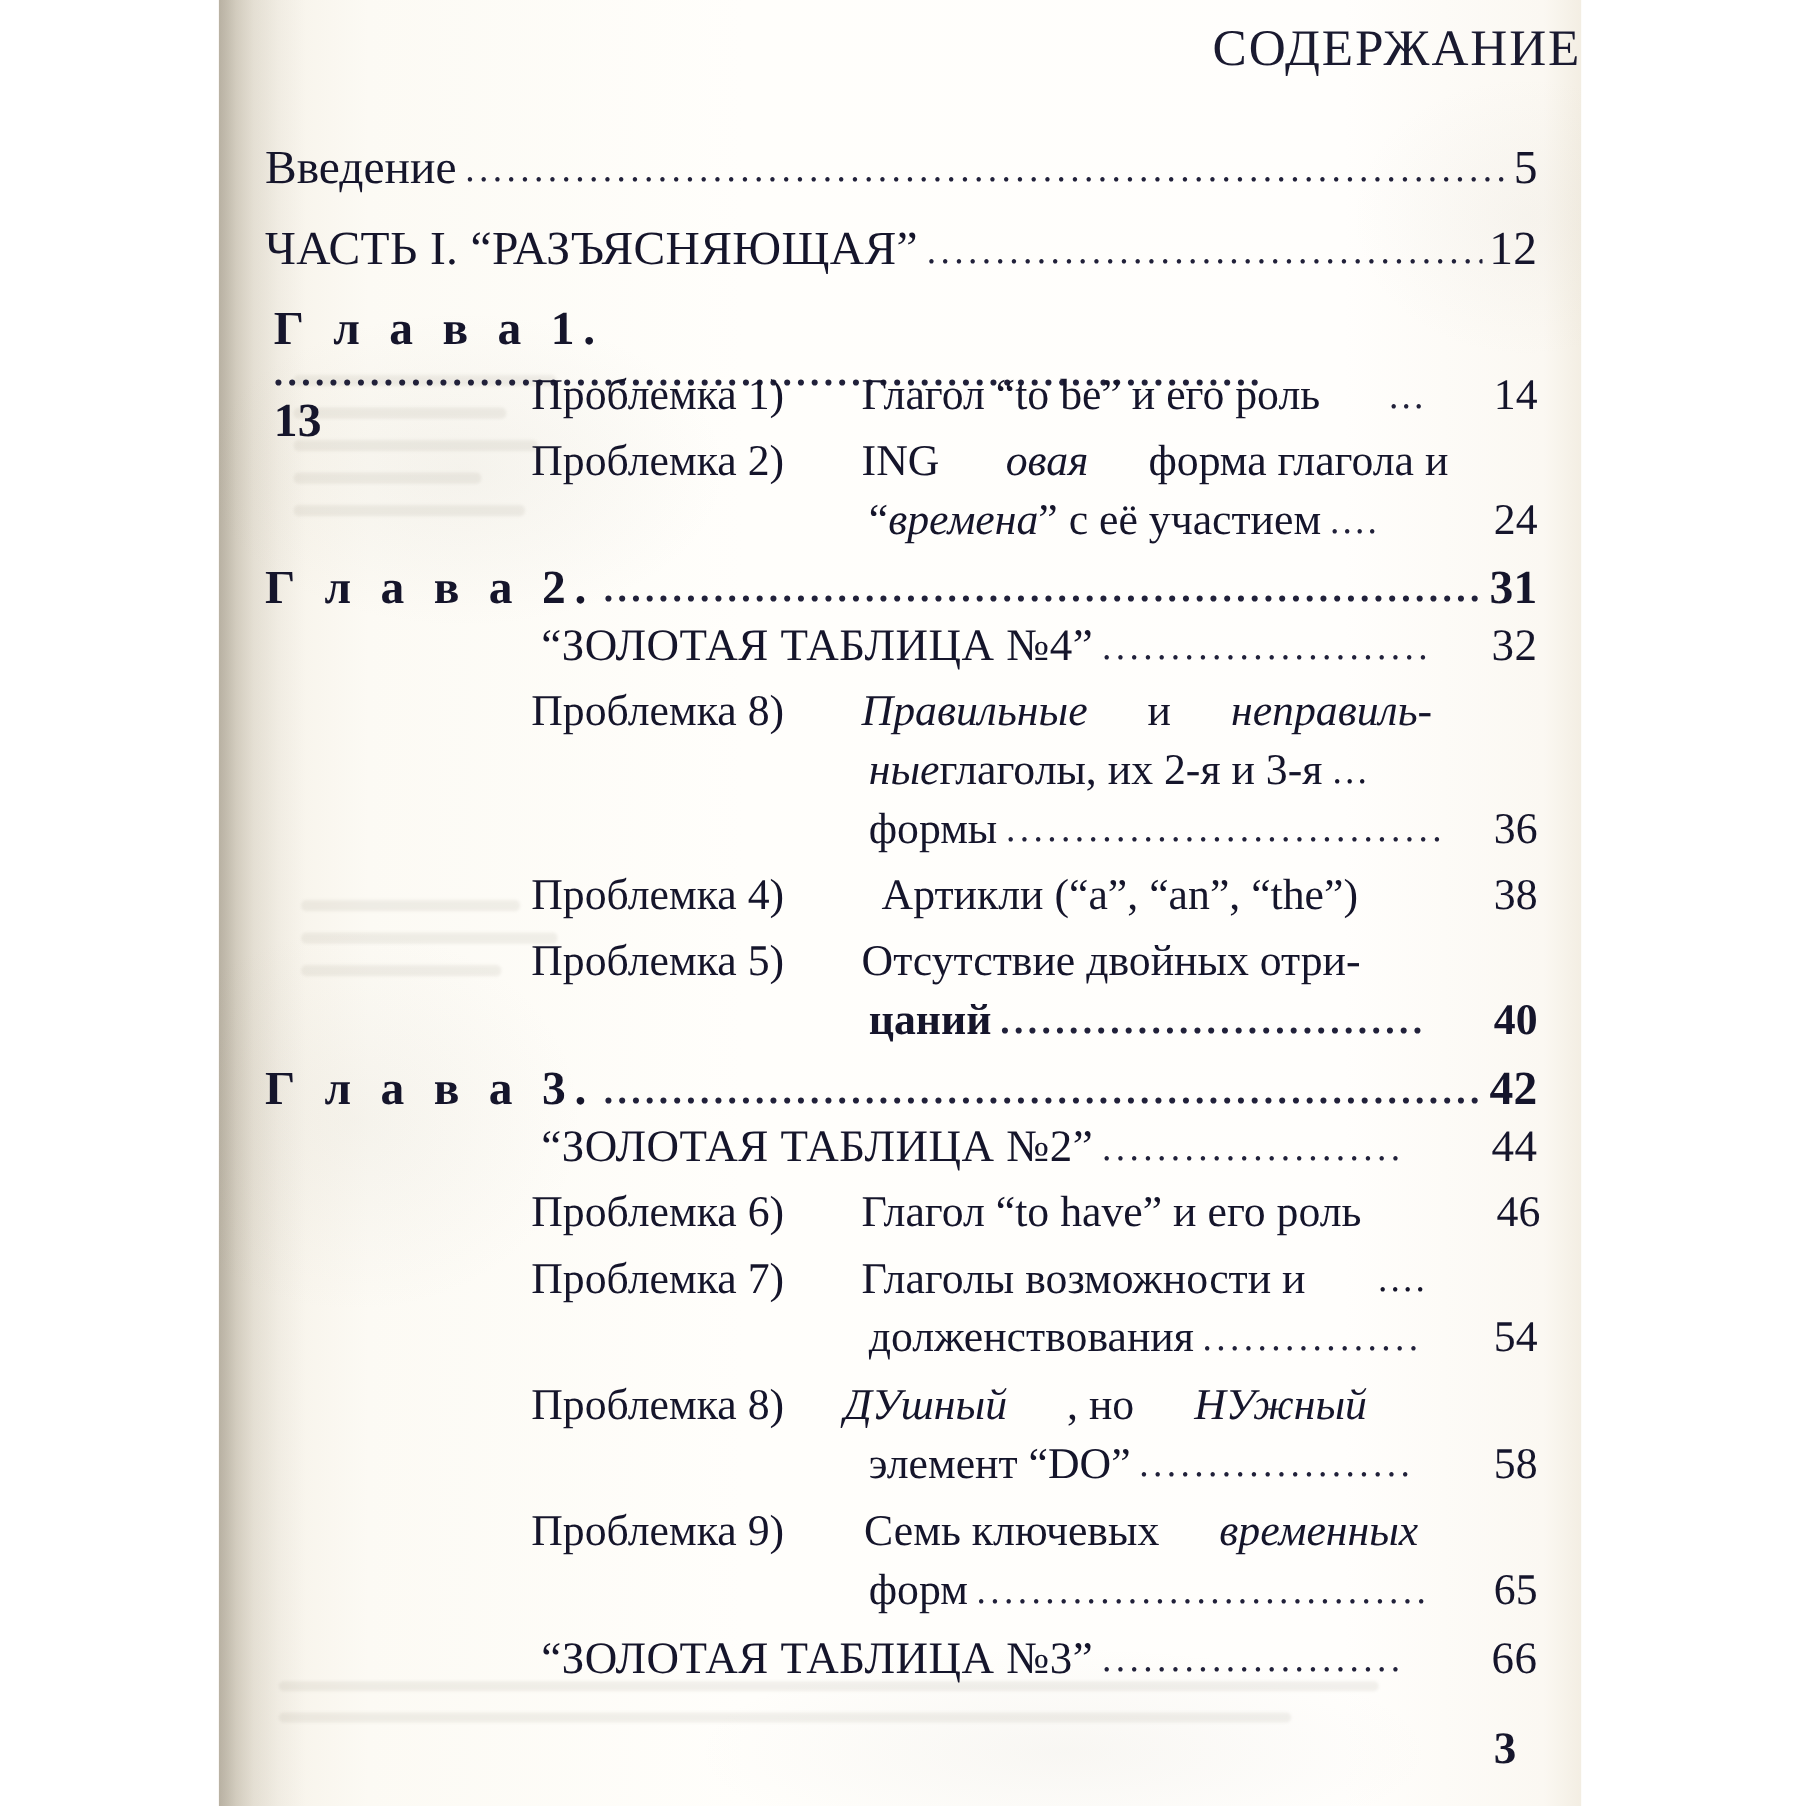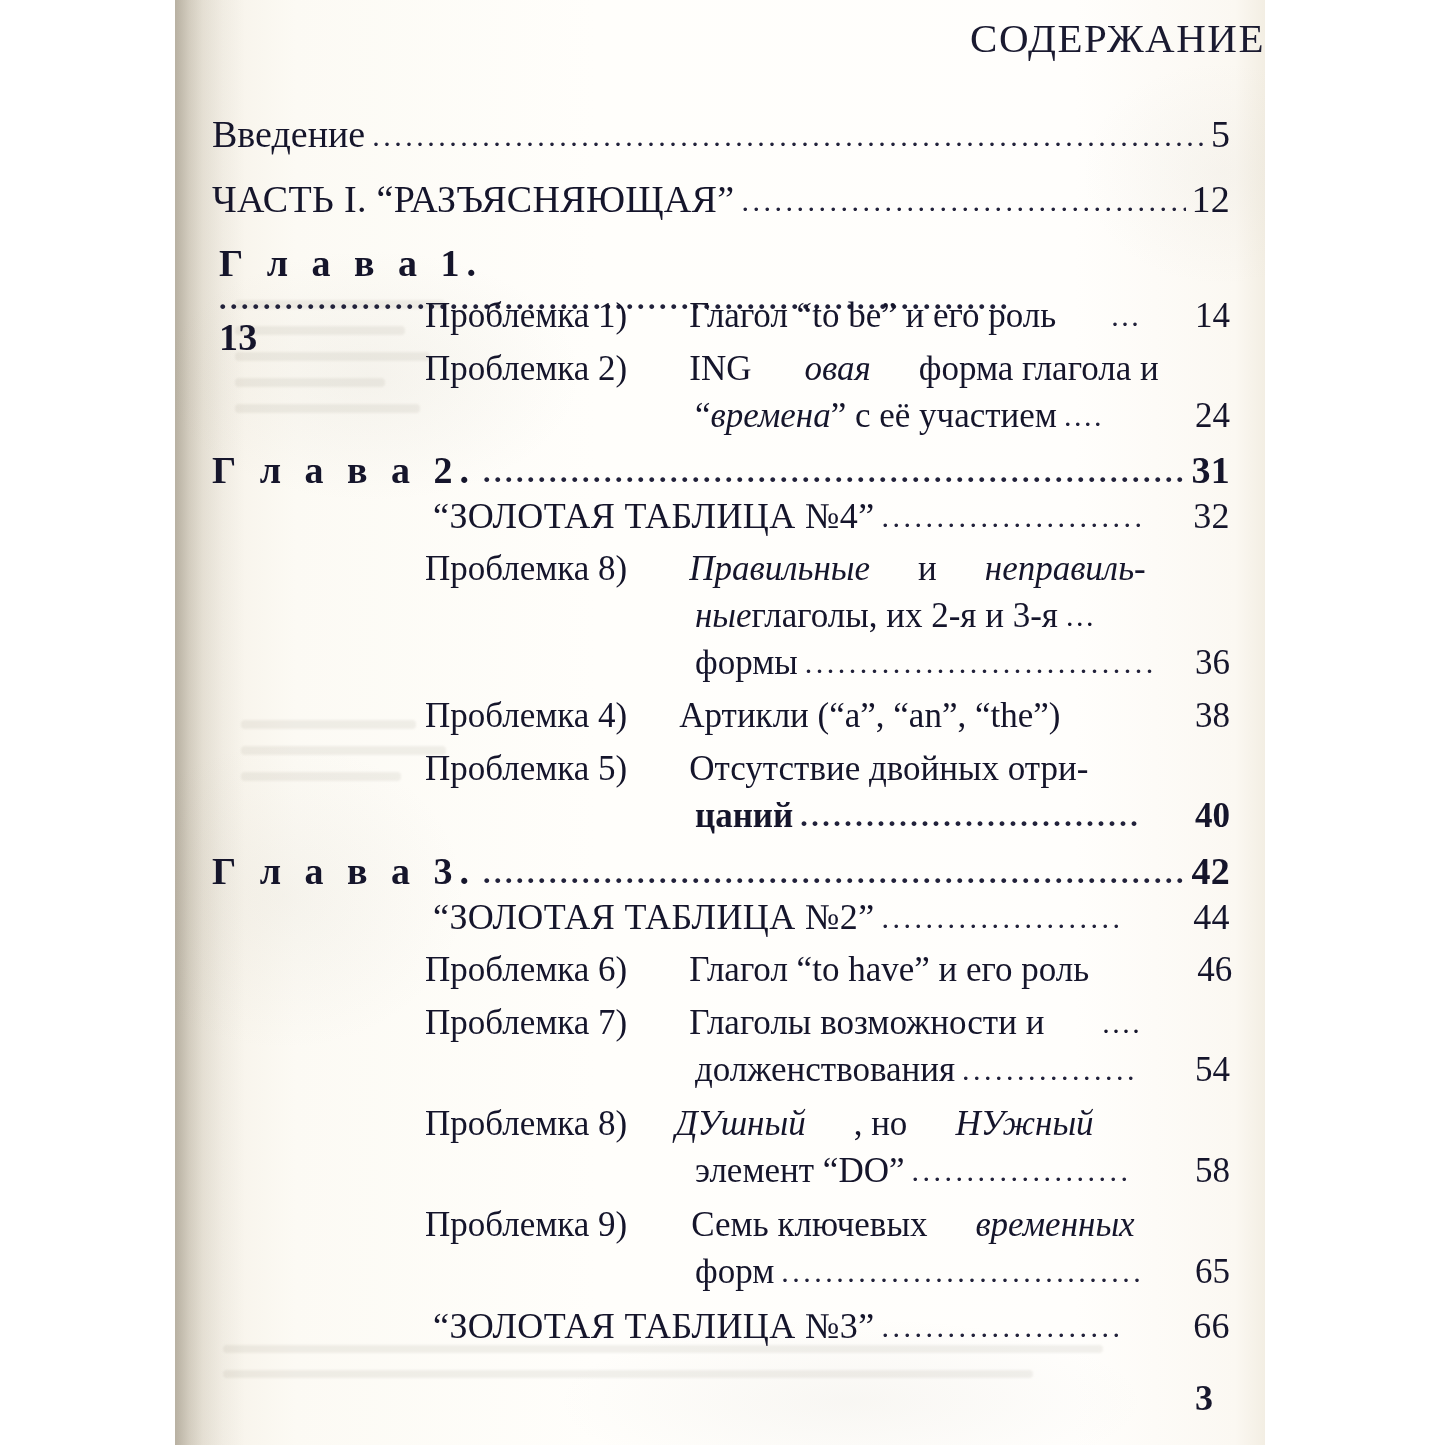--- a/index.html
+++ b/index.html
@@ -204,21 +204,21 @@
     </div>
 
     <div class="row r-cont" style="left:520px;top:643px;width:535px;">
       <span class="lbl">формы</span>
       <span class="leader">................................</span>
       <span class="pg">36</span>
     </div>
 
     <div class="row r-prob" style="left:250px;top:696px;width:805px;">
       <span class="lbl">Проблемка 4)</span>
-      <span class="lbl" style="margin-left:4px">Артикли (“a”, “an”, “the”)</span>
+      <span class="lbl" style="margin-left:30px">Артикли (“a”, “an”, “the”)</span>
       <span style="flex:1 1 auto"></span>
       <span class="pg">38</span>
     </div>
 
     <div class="row r-prob" style="left:250px;top:749px;">
       <span class="lbl">Проблемка 5)</span>
       <span class="lbl" style="margin-left:14px">Отсутствие двойных отри-</span>
     </div>
 
     <div class="row r-cont" style="left:520px;top:796px;width:535px;font-weight:bold;">

